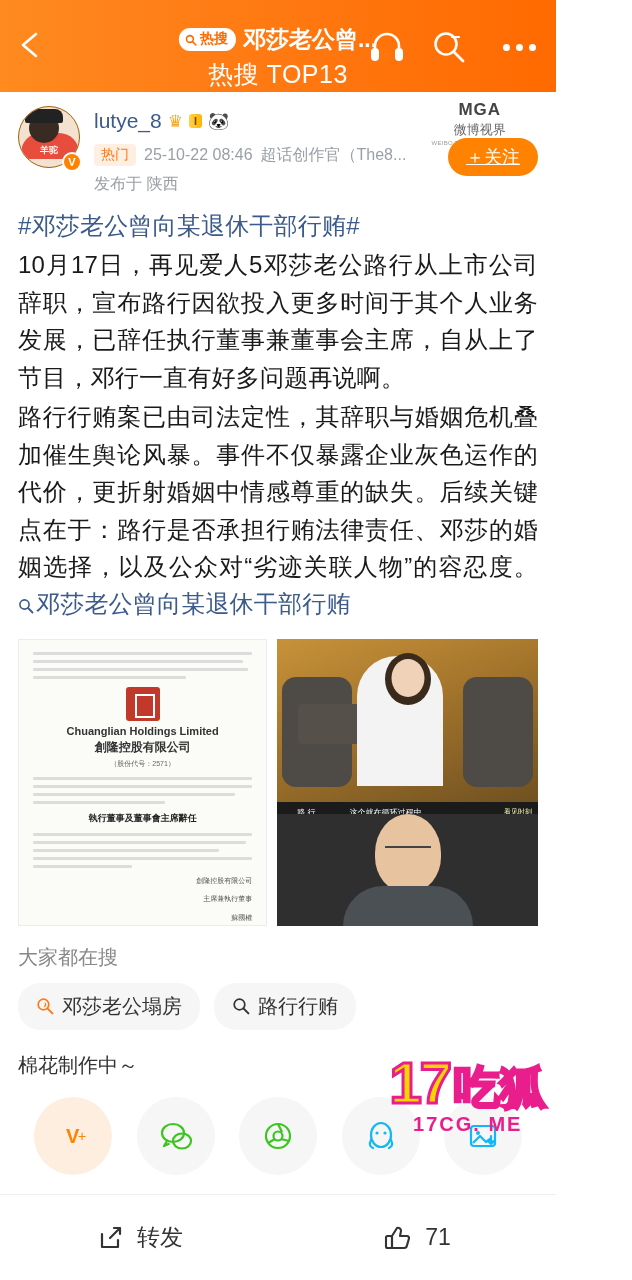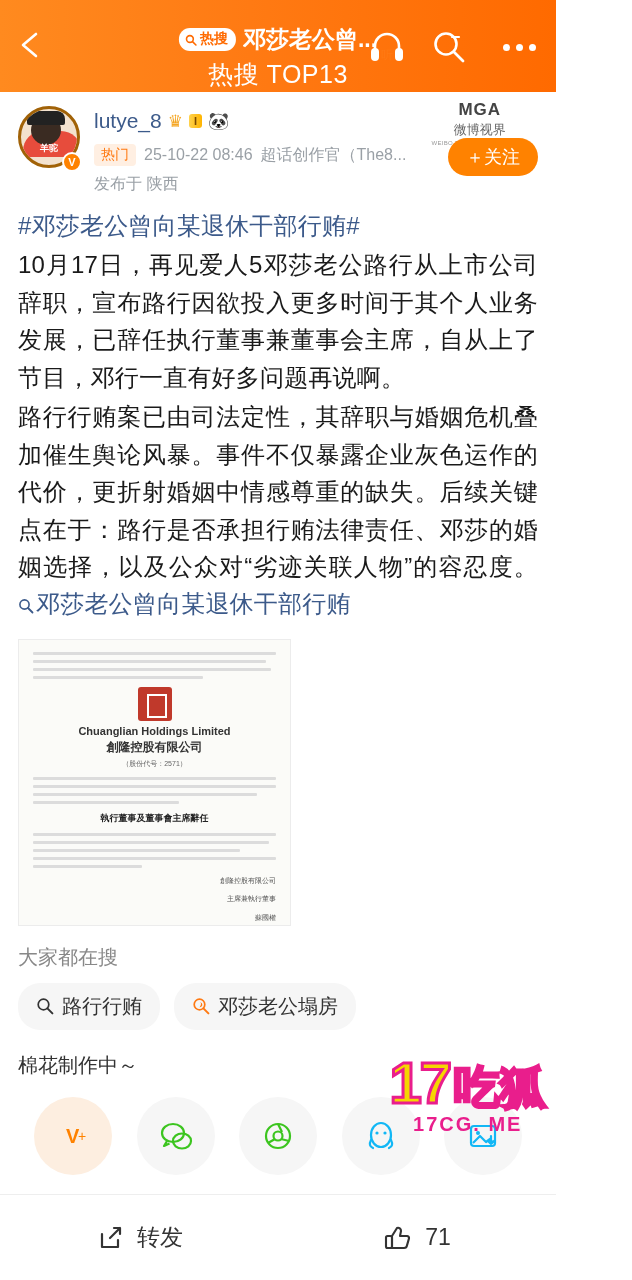--- a/index.html
+++ b/index.html
@@ -87,21 +87,21 @@
   .author-row {
     display: flex;
     padding: 14px 18px 4px 18px;
     position: relative;
   }
   .avatar {
     width: 62px; height: 62px; border-radius: 50%;
     background: #f3e2cf;
     position: relative; flex: 0 0 auto;
     overflow: hidden;
-    border: 3px solid #a16207;
+    border: 1px solid #a16207;
   }
   .avatar .a-face {
     position:absolute; left:10px; top:6px; width:30px; height:30px;
     border-radius:50%; background:#3a2b22;
   }
   .avatar .a-hat {
     position:absolute; left:6px; top:2px; width:38px; height:14px;
     background:#222; border-radius:8px 8px 2px 2px;
   }
   .avatar .a-body {
@@ -146,20 +146,21 @@
   .meta-line .dim { color: #9aa0a6; }
   .from-line {
     margin-top: 8px; font-size: 16px; color: #9aa0a6;
   }
   .follow-btn {
     position: absolute; right: 18px; top: 46px;
     background: #ff8200; color: #fff;
     font-size: 18px; border-radius: 20px;
     padding: 7px 18px; white-space: nowrap;
     border: none;
+    text-decoration: underline;
   }
   .mga {
     position: absolute; right: 28px; top: 8px;
     text-align: center; color: #555;
   }
   .mga .m1 { font-size: 17px; letter-spacing: 1px; color:#444; font-weight:bold;}
   .mga .m2 { font-size: 13px; color:#666; margin-top:1px;}
   .mga .m3 { font-size: 6px; color:#999; margin-top:1px; letter-spacing:0.3px;}
 
   
@@ -468,43 +469,63 @@
           <div class="dl" style="width:85%"></div>
           <div class="dl" style="width:100%"></div>
           <div class="dl" style="width:45%"></div>
         </div>
         <div class="doc-sign">創隆控股有限公司</div>
         <div class="doc-sign">主席兼執行董事</div>
         <div class="doc-sign">蘇國權</div>
 
       </div>
 
+      <div class="video-img">
+        <div class="vid-top">
+          <div class="vid-chair-l"></div>
+          <div class="vid-chair-r"></div>
+          <div class="vid-table"></div>
+          <div class="vid-person"></div>
+          <div class="vid-head"></div>
+          <div class="vid-face"></div>
+        </div>
+        <div class="vid-strip">
+          <span class="sname">路 行</span>
+          <span class="scap">这个就在循环过程中</span>
+          <span class="stag">看见时刻</span>
+        </div>
+        <div class="vid-bottom">
+          <div class="vid-bald-head"></div>
+          <div class="vid-glass"></div>
+          <div class="vid-bald-body"></div>
+        </div>
+      </div>
     </div>
 
     <div class="sec-title">大家都在搜</div>
     <div class="chips">
-      <div class="chip">
-        <span class="cic">
-          <svg width="18" height="18" viewBox="0 0 18 18">
-              <circle cx="7.5" cy="7.5" r="5.3" fill="none" stroke="#333" stroke-width="1.7"></circle>
-              <line x1="11.4" y1="11.4" x2="16.4" y2="16.4" stroke="#333" stroke-width="2" stroke-linecap="round"></line>
-            </svg>
-        </span>
-        <span>路行行贿</span>
-      </div>
       <div class="chip">
         <span class="cic">
           <svg width="18" height="18" viewBox="0 0 18 18">
               <circle cx="7.5" cy="7.5" r="5.3" fill="none" stroke="#ff7a13" stroke-width="1.7"></circle>
               <line x1="11.4" y1="11.4" x2="16.4" y2="16.4" stroke="#ff7a13" stroke-width="2" stroke-linecap="round"></line>
               <path d="M7.5 4.6c1.6 1.3 2.4 2.5 0 5.8 2.6-.6 3.4-2 2.4-4.2" fill="#ff7a13"></path>
             </svg>
         </span>
         <span>邓莎老公塌房</span>
       </div>
+      <div class="chip">
+        <span class="cic">
+          <svg width="18" height="18" viewBox="0 0 18 18">
+              <circle cx="7.5" cy="7.5" r="5.3" fill="none" stroke="#333" stroke-width="1.7"></circle>
+              <line x1="11.4" y1="11.4" x2="16.4" y2="16.4" stroke="#333" stroke-width="2" stroke-linecap="round"></line>
+            </svg>
+        </span>
+        <span>路行行贿</span>
+      </div>
     </div>
 
     <div class="note">棉花制作中～</div>
 
     <div class="share-row">
       <div class="sh active">
         <svg width="40" height="40" viewBox="0 0 40 40">
           <text x="13" y="27" font-size="20" fill="#ff8200" font-family="Liberation Sans" font-weight="bold">V</text>
           <text x="25" y="25" font-size="14" fill="#ff8200" font-family="Liberation Sans">+</text>
         </svg>

